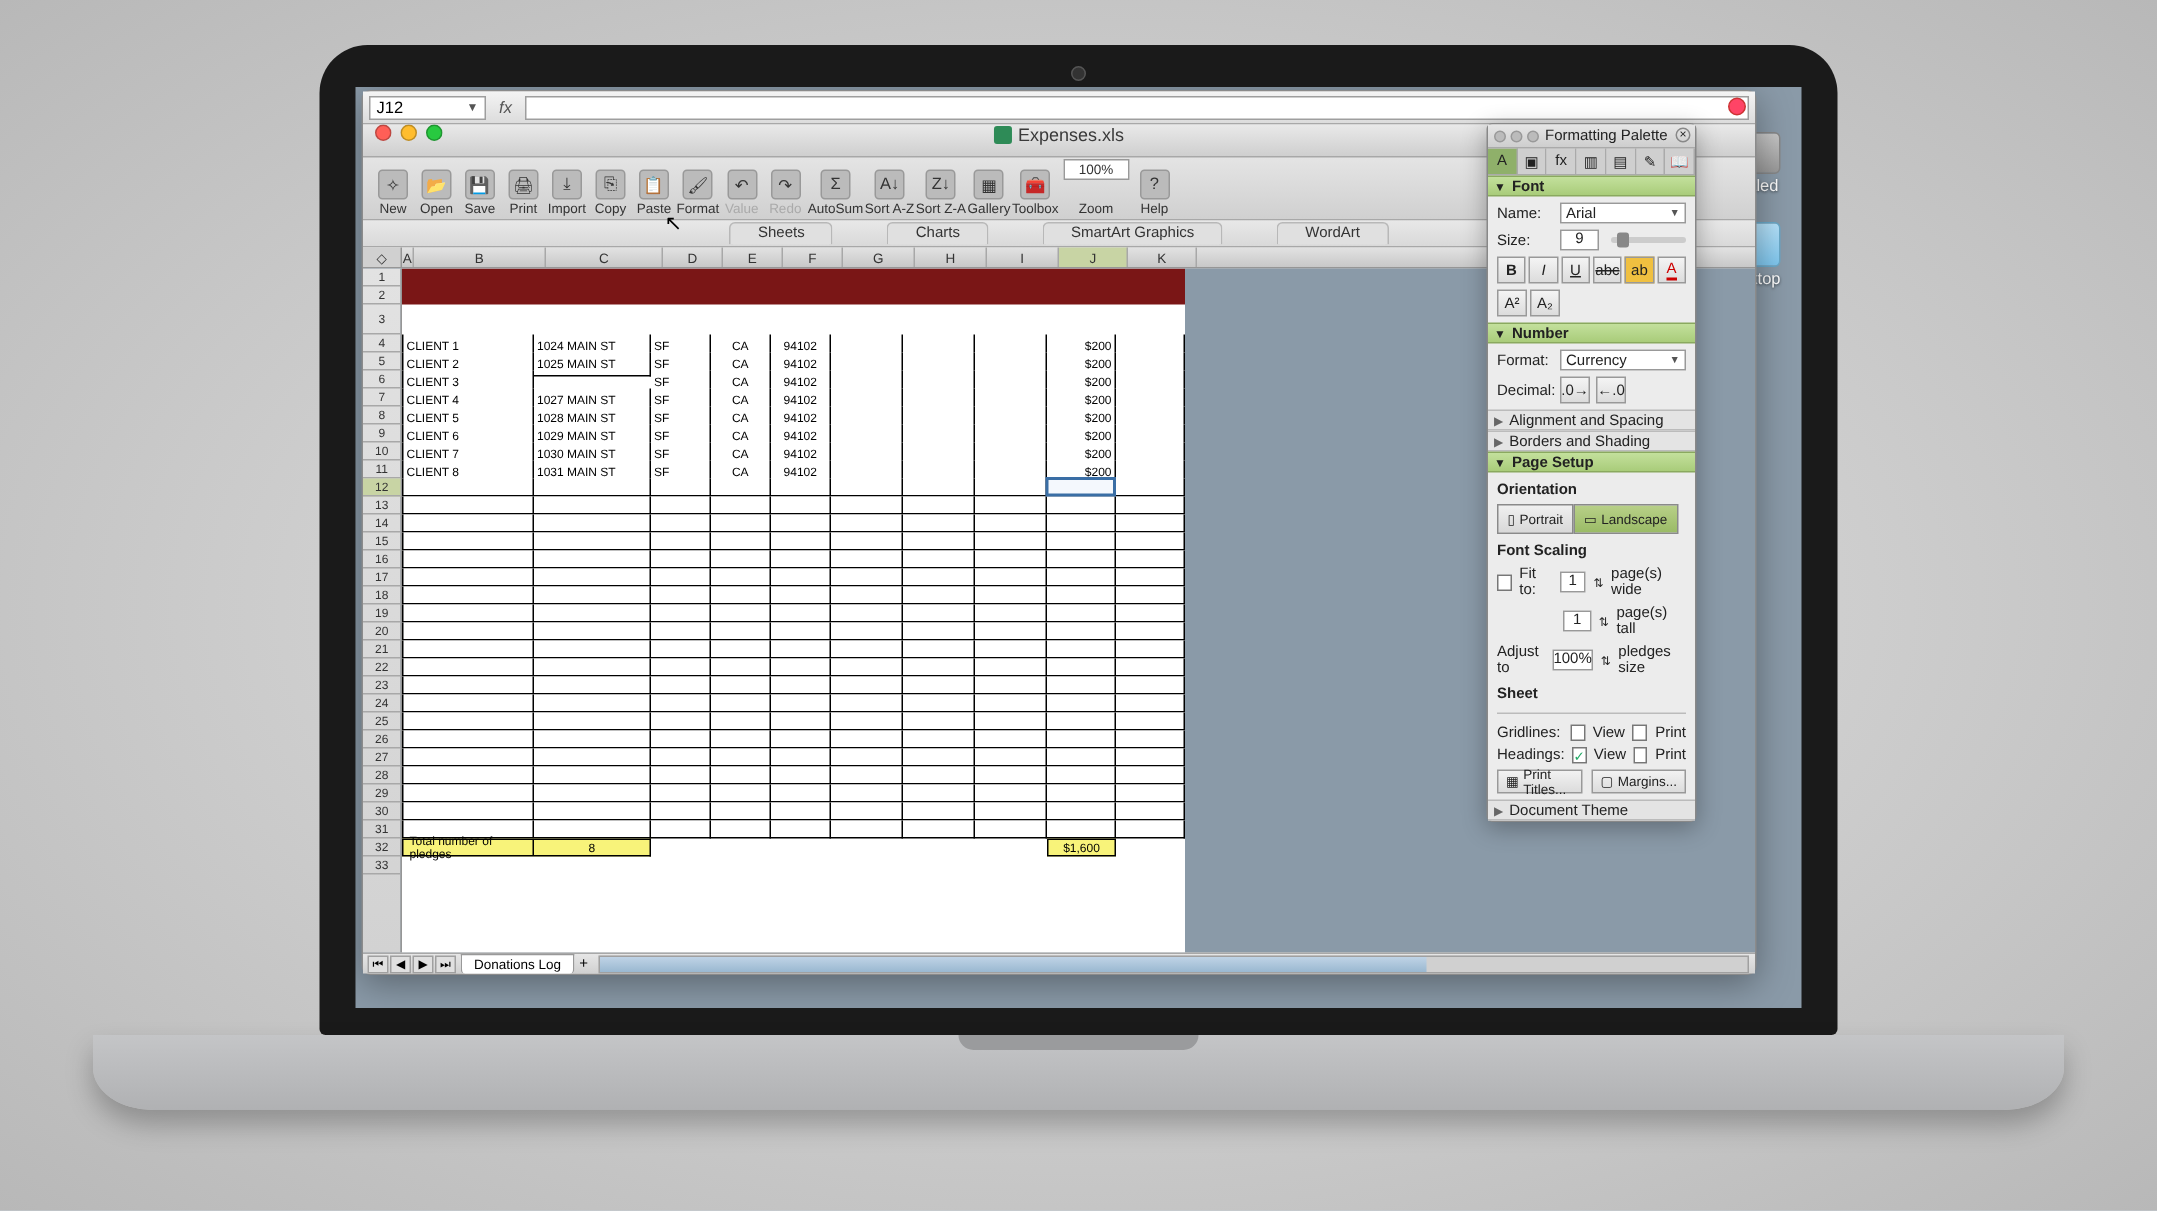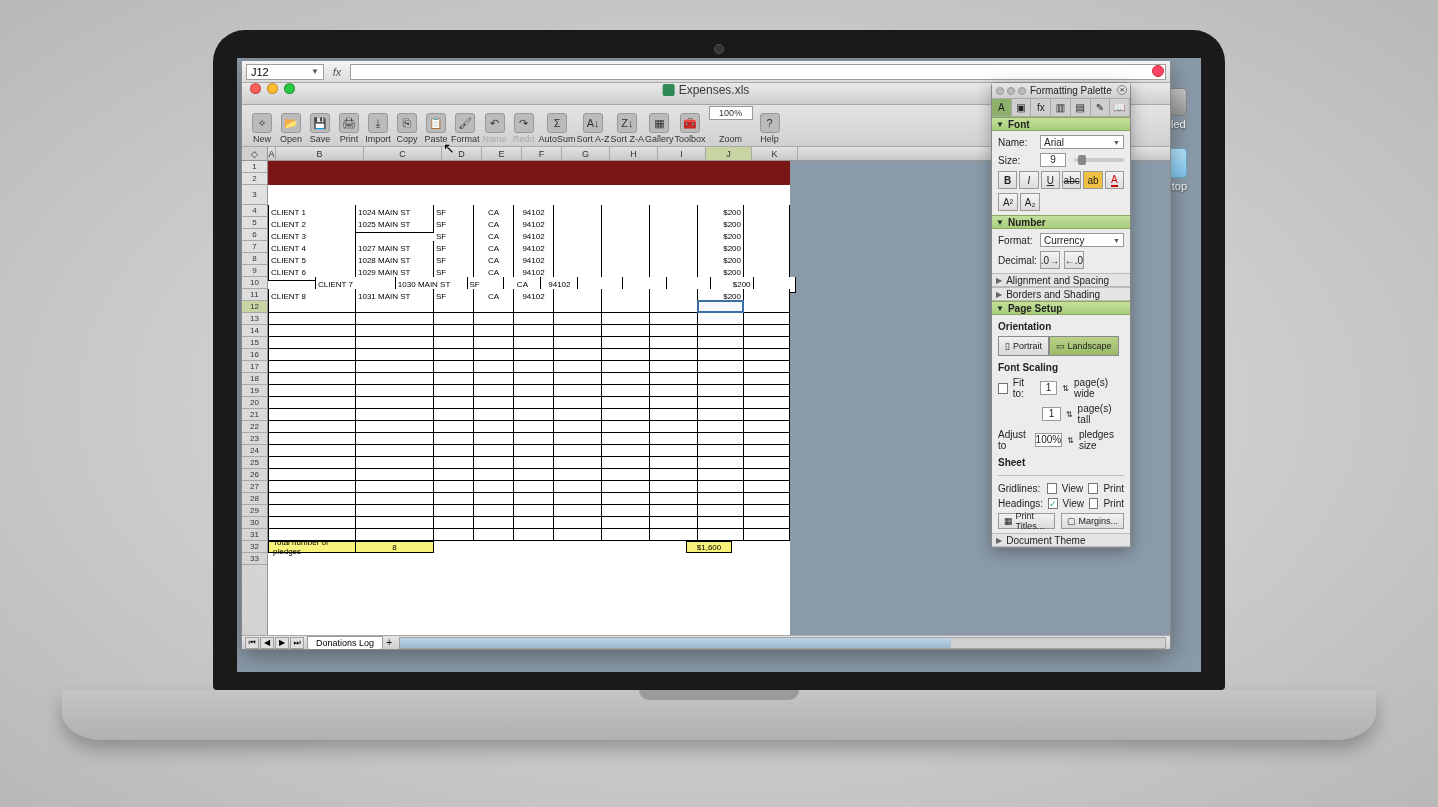--- a/index.html
+++ b/index.html
@@ -185,21 +185,21 @@
           <div class="tb-btn">
             <div class="tb-ico">📋</div>
             <div>Paste</div>
           </div>
           <div class="tb-btn">
             <div class="tb-ico">🖌</div>
             <div>Format</div>
           </div>
           <div class="tb-btn">
             <div class="tb-ico">↶</div>
-            <div style="color: rgb(170, 170, 170);">Name</div>
+            <div style="color: rgb(170, 170, 170);">Value</div>
           </div>
           <div class="tb-btn">
             <div class="tb-ico">↷</div>
             <div style="color: rgb(170, 170, 170);">Redo</div>
           </div>
           <div class="tb-btn">
             <div class="tb-ico">Σ</div>
             <div>AutoSum</div>
           </div>
           <div class="tb-btn">
@@ -221,20 +221,26 @@
           <div class="tb-btn" style="min-width: 48px;">
             <div class="zoom-combo">100%</div>
             <div>Zoom</div>
           </div>
           <div class="tb-btn">
             <div class="tb-ico">?</div>
             <div>Help</div>
           </div>
         </div>
 
+      <div class="ribbon-tabs" id="ribbon">
+          <span>Sheets</span>
+          <span>Charts</span>
+          <span>SmartArt Graphics</span>
+          <span>WordArt</span>
+        </div>
 
       <div class="col-headers" id="colhdrs">
         <div class="row-hdr-corner">◇</div>
       <div class="col-h" style="width: 8px;">A</div>
           <div class="col-h" style="width: 88px;">B</div>
           <div class="col-h" style="width: 78px;">C</div>
           <div class="col-h" style="width: 40px;">D</div>
           <div class="col-h" style="width: 40px;">E</div>
           <div class="col-h" style="width: 40px;">F</div>
           <div class="col-h" style="width: 48px;">G</div>
@@ -348,21 +354,21 @@
                 <div class="d-cell " style="width: 78px;">1029 MAIN ST</div>
                 <div class="d-cell " style="width: 40px;">SF</div>
                 <div class="d-cell ctr" style="width: 40px;">CA</div>
                 <div class="d-cell ctr" style="width: 40px;">94102</div>
                 <div class="d-cell " style="width: 48px;"></div>
                 <div class="d-cell " style="width: 48px;"></div>
                 <div class="d-cell " style="width: 48px;"></div>
                 <div class="d-cell rt" style="width: 46px;">$200</div>
                 <div class="d-cell ctr" style="width: 46px;"></div>
               </div>
-              <div class="data-row" style="top: 116px; padding-left: 47px;">
+              <div class="data-row" style="top: 116px;">
                 <div class="d-cell  bl" style="width: 88px;">CLIENT 7</div>
                 <div class="d-cell " style="width: 78px;">1030 MAIN ST</div>
                 <div class="d-cell " style="width: 40px;">SF</div>
                 <div class="d-cell ctr" style="width: 40px;">CA</div>
                 <div class="d-cell ctr" style="width: 40px;">94102</div>
                 <div class="d-cell " style="width: 48px;"></div>
                 <div class="d-cell " style="width: 48px;"></div>
                 <div class="d-cell " style="width: 48px;"></div>
                 <div class="d-cell rt" style="width: 46px;">$200</div>
                 <div class="d-cell ctr" style="width: 46px;"></div>
@@ -616,21 +622,21 @@
                 <div class="eg-cell" style="width: 48px;"></div>
                 <div class="eg-cell" style="width: 48px;"></div>
                 <div class="eg-cell" style="width: 48px;"></div>
                 <div class="eg-cell" style="width: 46px;"></div>
                 <div class="eg-cell" style="width: 46px;"></div>
               </div>
               <div class="total-row" style="top: 380px;">
                 <div class="tot-label" style="width: 88px;">Total number of pledges</div>
                 <div class="tot-count" style="width: 78px;">8</div>
               </div>
-              <div class="total-row" style="top: 380px; left: 418px;">
+              <div class="total-row" style="top: 380px; left: 430px;">
                 <div class="tot-val" style="width: 46px;">$1,600</div>
               </div>
               <div class="sel-cell" style="left: 429px; top: 139px; width: 47px; height: 13px;"></div>
             </div>
           <div class="right-blue" style="width: calc(100% - 548px);"></div>
         </div>
       </div>
 
       <div class="hscroll">
         <div class="sheet-nav">

